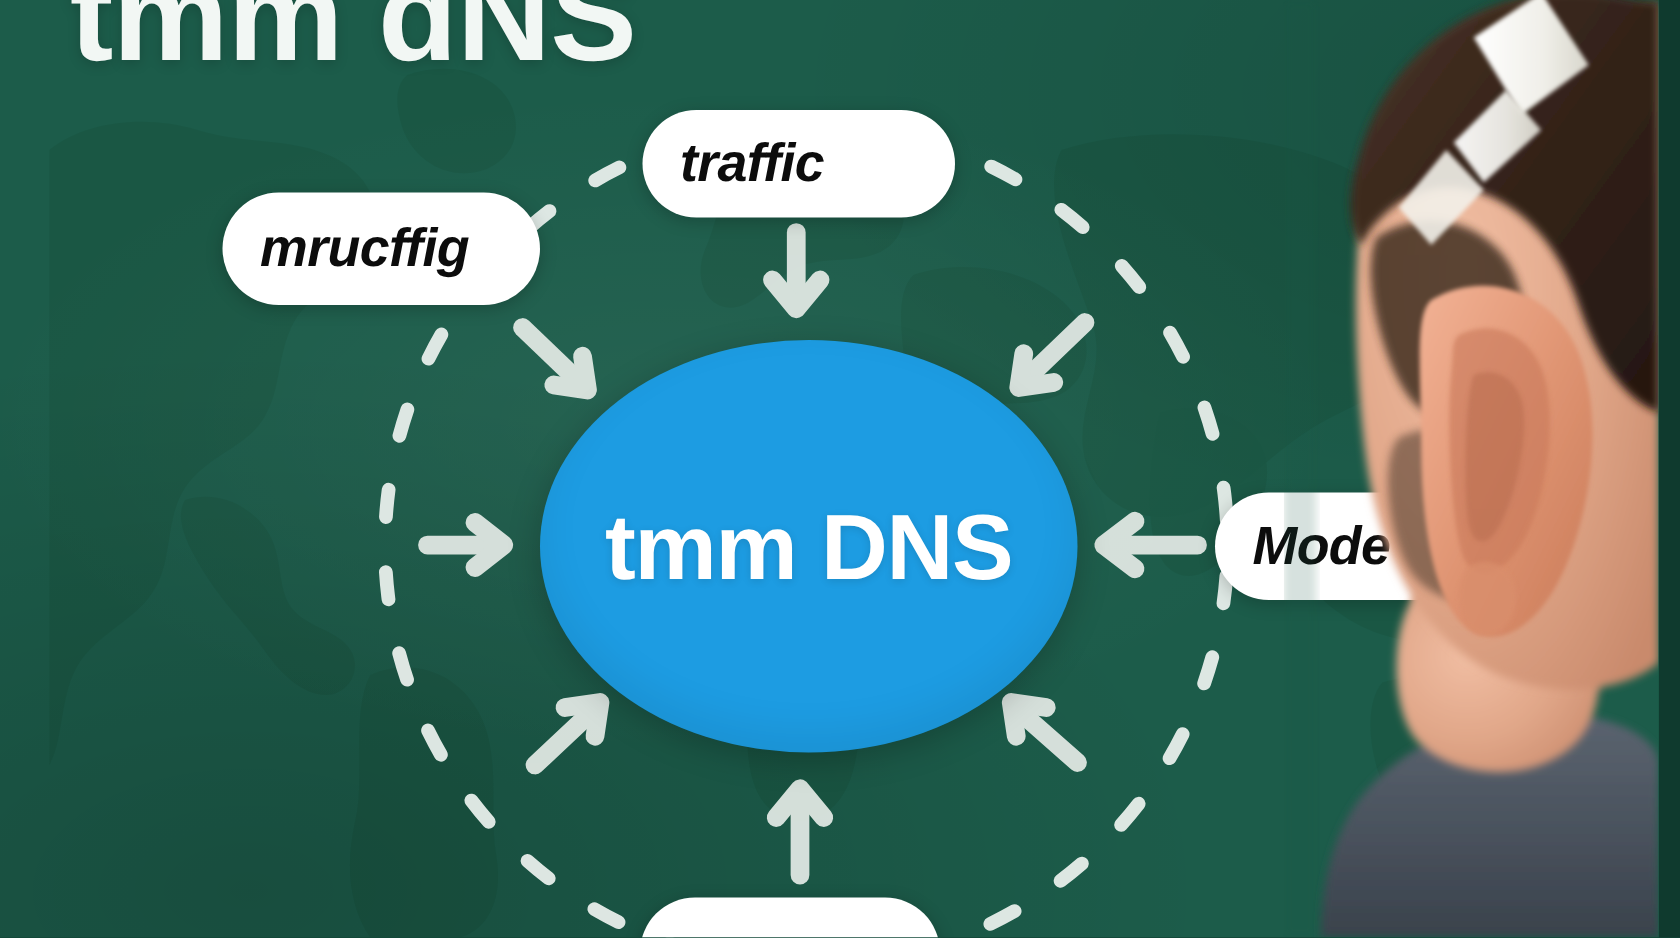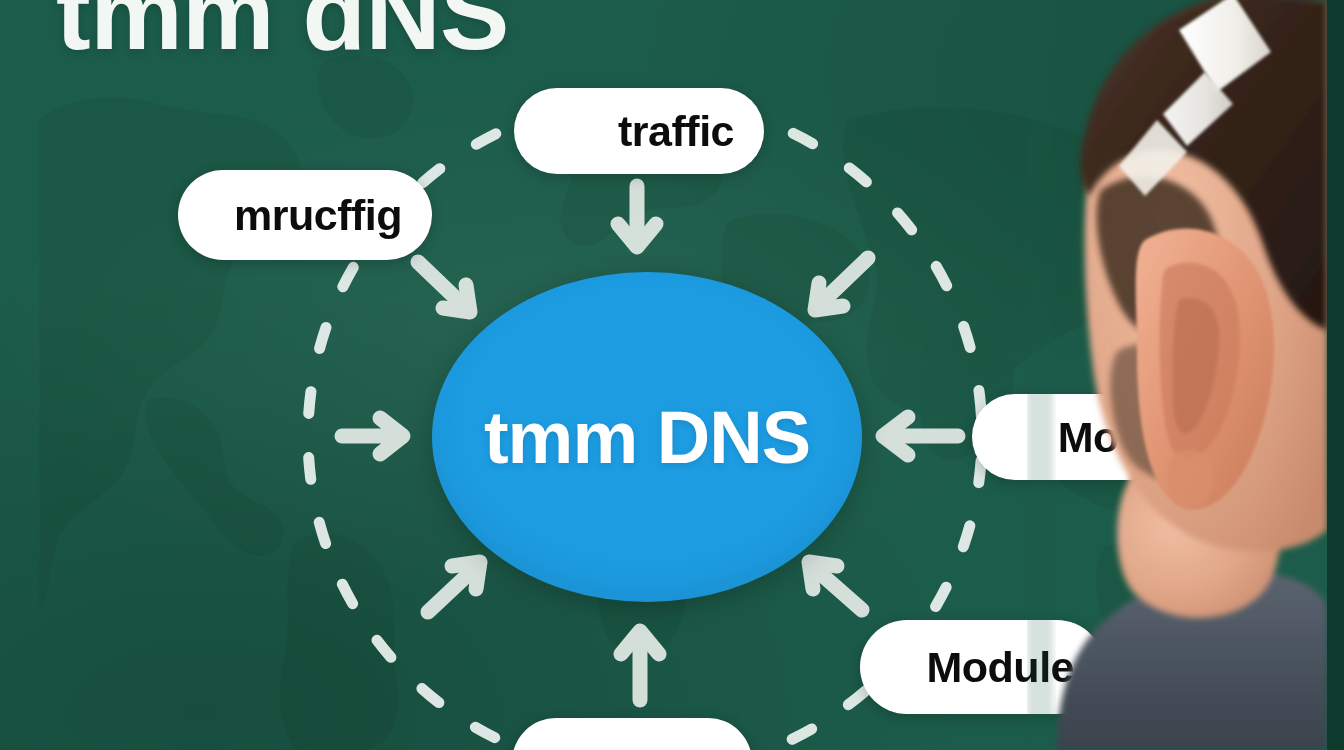--- a/index.html
+++ b/index.html
@@ -83,38 +83,39 @@
     letter-spacing: -1px;
     white-space: nowrap;
     text-shadow: 0 2px 7px rgba(0,0,0,0.12);
   }
 
   
   .node {
     position: absolute;
     display: flex;
     align-items: center;
-    justify-content: flex-end;
+    justify-content: flex-start;
     background: #ffffff;
     border-radius: 999px;
     box-shadow: 0 3px 14px rgba(0,0,0,0.22);
     padding: 12px 30px;
     box-sizing: border-box;
+    font-style: italic;
   }
   .node-label {
     color: #0c0c0c;
     font-size: 43px;
     font-weight: 700;
     white-space: nowrap;
     letter-spacing: -0.5px;
   }
 
   
   #node-traffic      { left: 514px; top:  88px; width: 250px; height: 86px; }
-  #node-mrucffig     { left: 178px; top: 170px; width: 254px; height: 90px; }
+  #node-mrucffig     { left: 178px; top: 154px; width: 254px; height: 90px; }
   #node-tranagemen   { left: 852px; top: 167px; width: 300px; height: 86px; }
   #node-trageapt     { left:  64px; top: 394px; width: 254px; height: 86px; }
   #node-mode         { left: 972px; top: 394px; width: 250px; height: 86px; }
   #node-tudirows     { left: 168px; top: 614px; width: 256px; height: 88px; }
   #node-module       { left: 860px; top: 620px; width: 244px; height: 94px; }
   #node-bottom       { left: 512px; top: 718px; width: 240px; height: 88px; }
 
   
   #node-tranagemen .node-label { margin-right: 18px; }
   #node-mode .node-label { margin-right: 24px; }
@@ -258,23 +259,20 @@
     <span class="node-label">mrucffig</span>
   </div>
 
 
 
   <div class="node" id="node-mode">
     <span class="node-label">Mode</span>
   </div>
 
 
-  <div class="node" id="node-module">
-    <span class="node-label">Module</span>
-  </div>
 
   <div class="node" id="node-bottom">
     <span class="node-label"></span>
   </div>
 
   <div class="person">
     <svg viewBox="0 0 300 750" preserveAspectRatio="none" aria-hidden="true">
       <defs>
         <radialGradient id="skinG" cx="35%" cy="40%" r="80%">
           <stop offset="0%" stop-color="#f0bda2"></stop>

